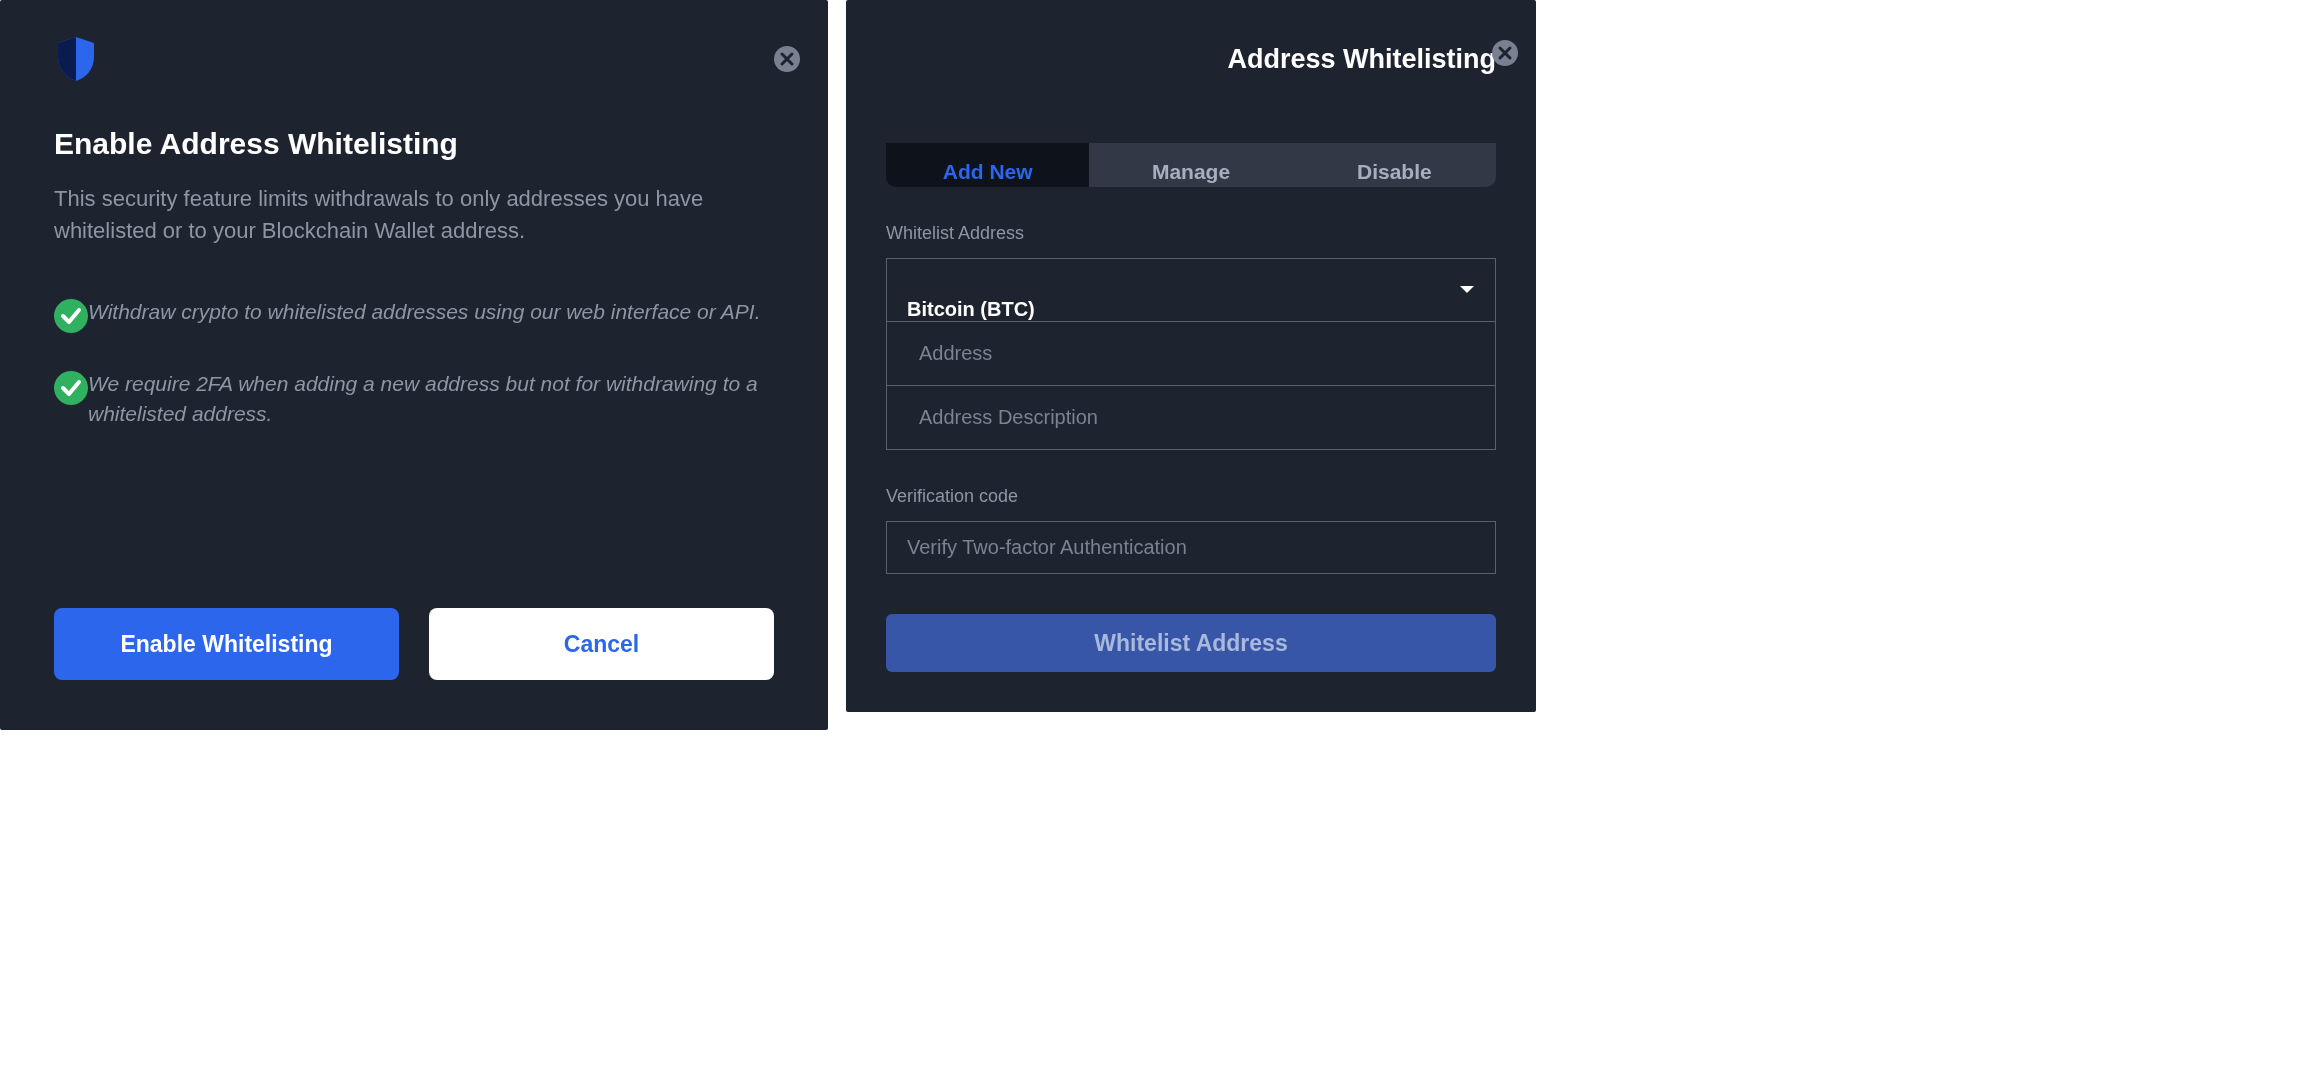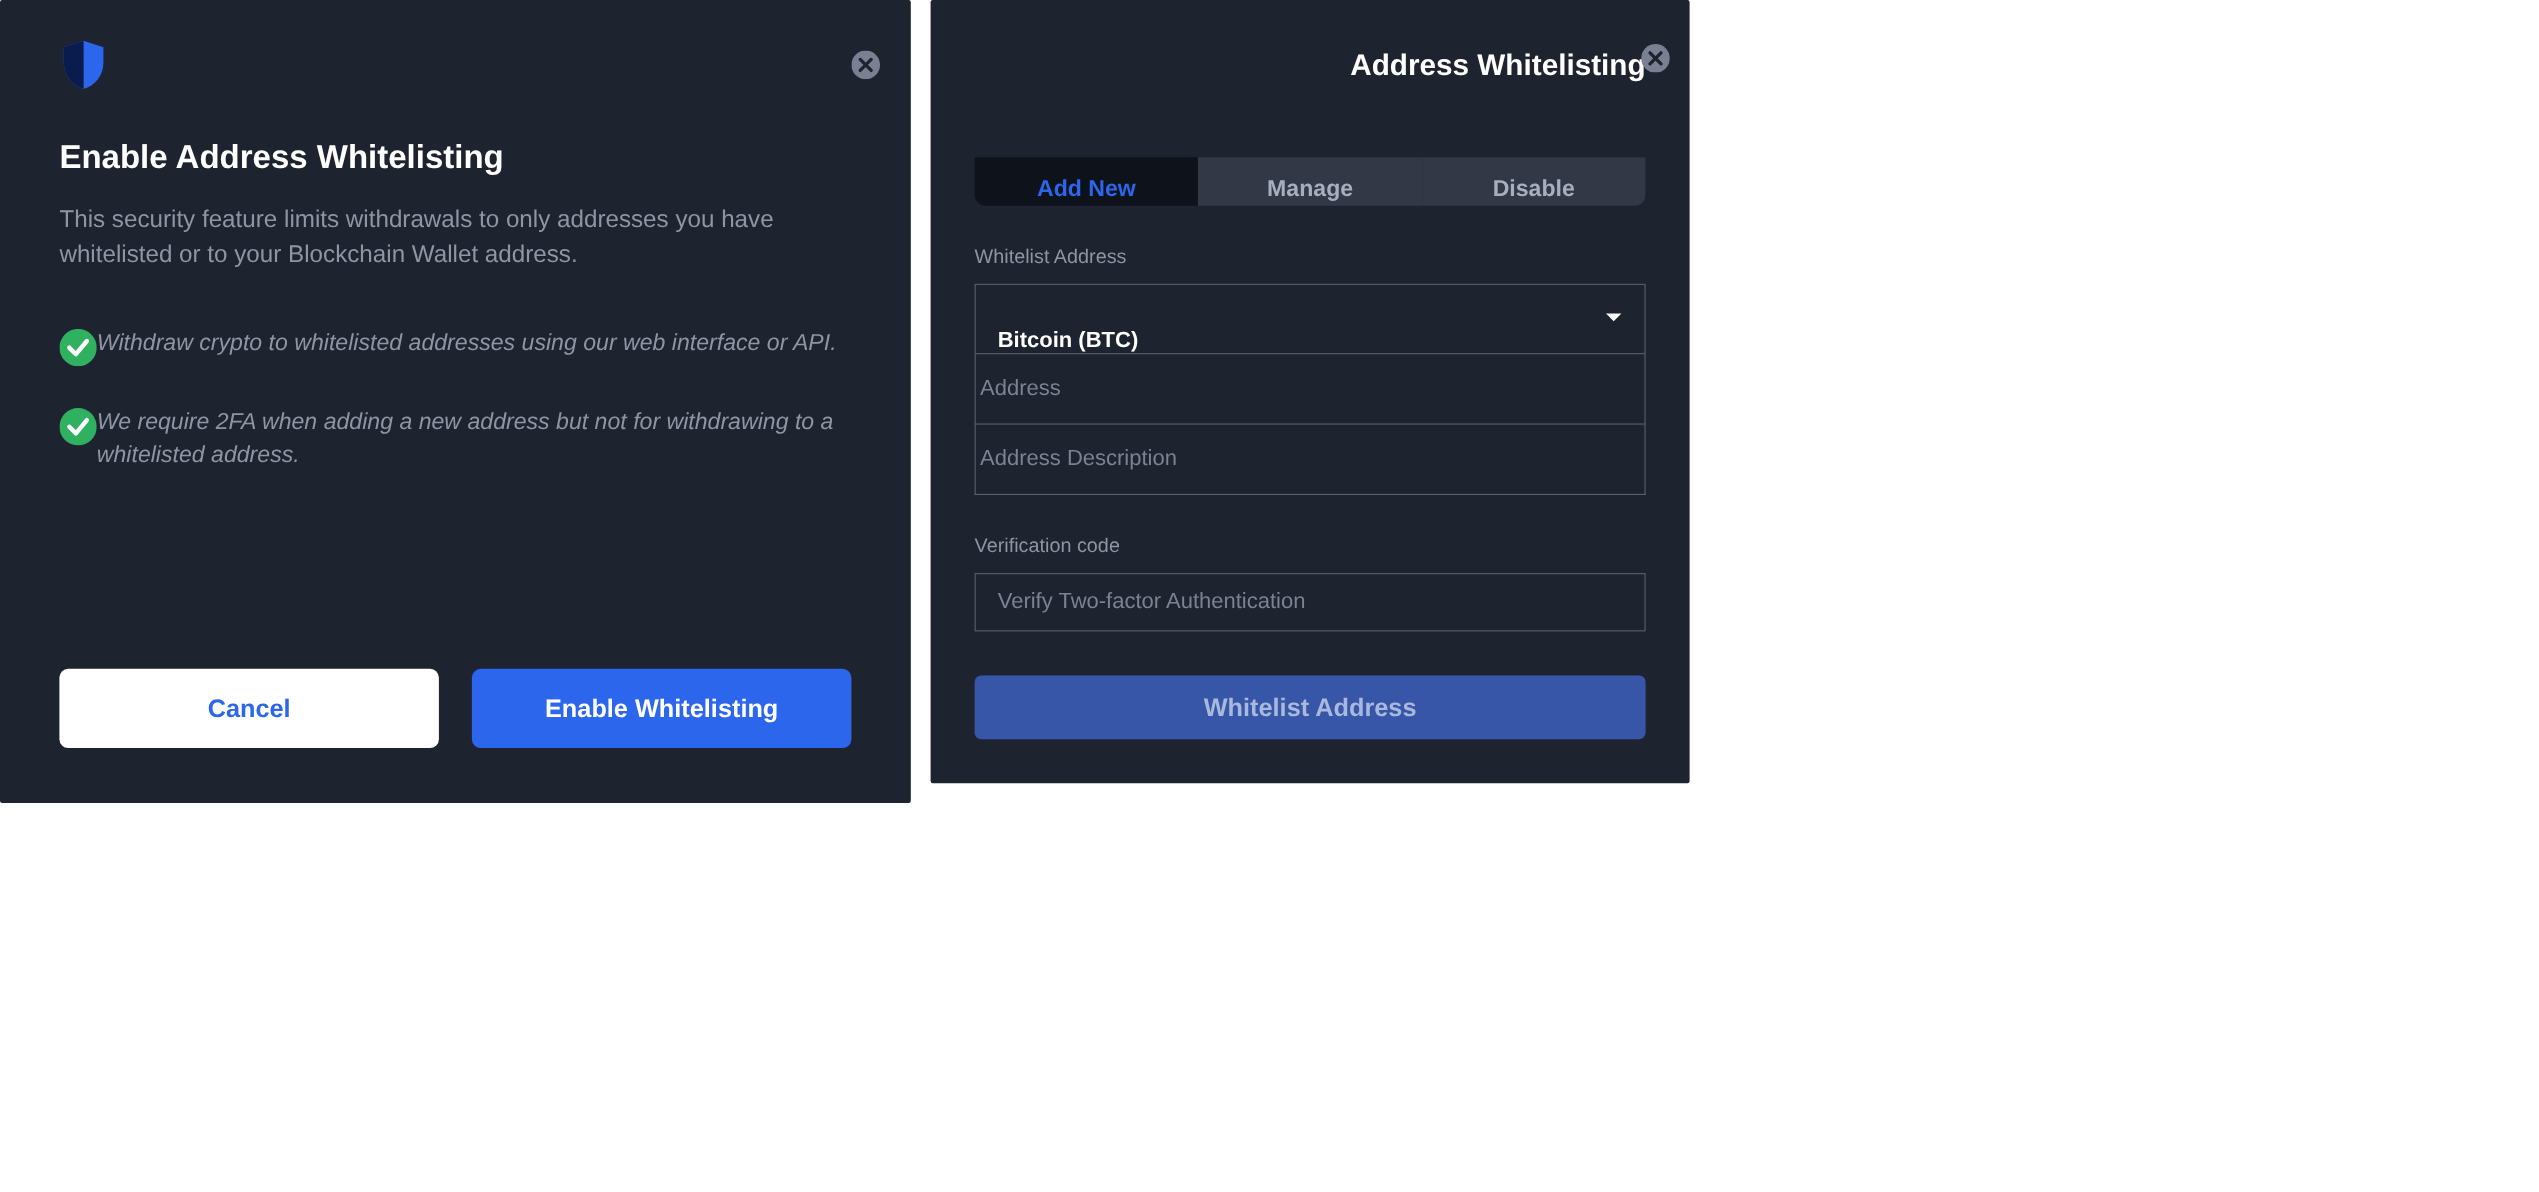--- a/index.html
+++ b/index.html
@@ -164,21 +164,21 @@
       position: absolute;
       right: 20px;
       top: 50%;
       transform: translateY(-50%);
     }
     .text-input {
       height: 64px;
       border: 1px solid #5a6070;
       border-top: none;
       background: transparent;
-      padding: 0 4px;
+      padding: 0 32px;
       font-size: 20px;
       color: #ffffff;
       outline: none;
     }
     .text-input::placeholder { color: #7b8292; }
     .solo-input {
       height: 64px;
       border: 1px solid #5a6070;
       background: transparent;
       padding: 0 20px;
@@ -236,22 +236,22 @@
     <div class="check-circle">
       <svg width="34" height="34" viewBox="0 0 34 34">
         <circle cx="17" cy="17" r="17" fill="#2fb160"></circle>
         <path d="M9 17 L15 23 L25 11" stroke="#ffffff" stroke-width="4" fill="none" stroke-linecap="round" stroke-linejoin="round"></path>
       </svg>
     </div>
     <div class="feature-text">We require 2FA when adding a new address but not for withdrawing to a whitelisted address.</div>
   </div>
 
   <div class="button-row">
+    <button class="btn btn-primary">Enable Whitelisting</button>
     <button class="btn btn-cancel">Cancel</button>
-    <button class="btn btn-primary">Enable Whitelisting</button>
   </div>
 </div>
 
 <div class="panel panel-right">
   <button class="close-btn">
     <svg width="26" height="26" viewBox="0 0 26 26">
       <circle cx="13" cy="13" r="13" fill="#7a8091"></circle>
       <path d="M8 8 L18 18 M18 8 L8 18" stroke="#1e2330" stroke-width="3" stroke-linecap="round"></path>
     </svg>
   </button>

